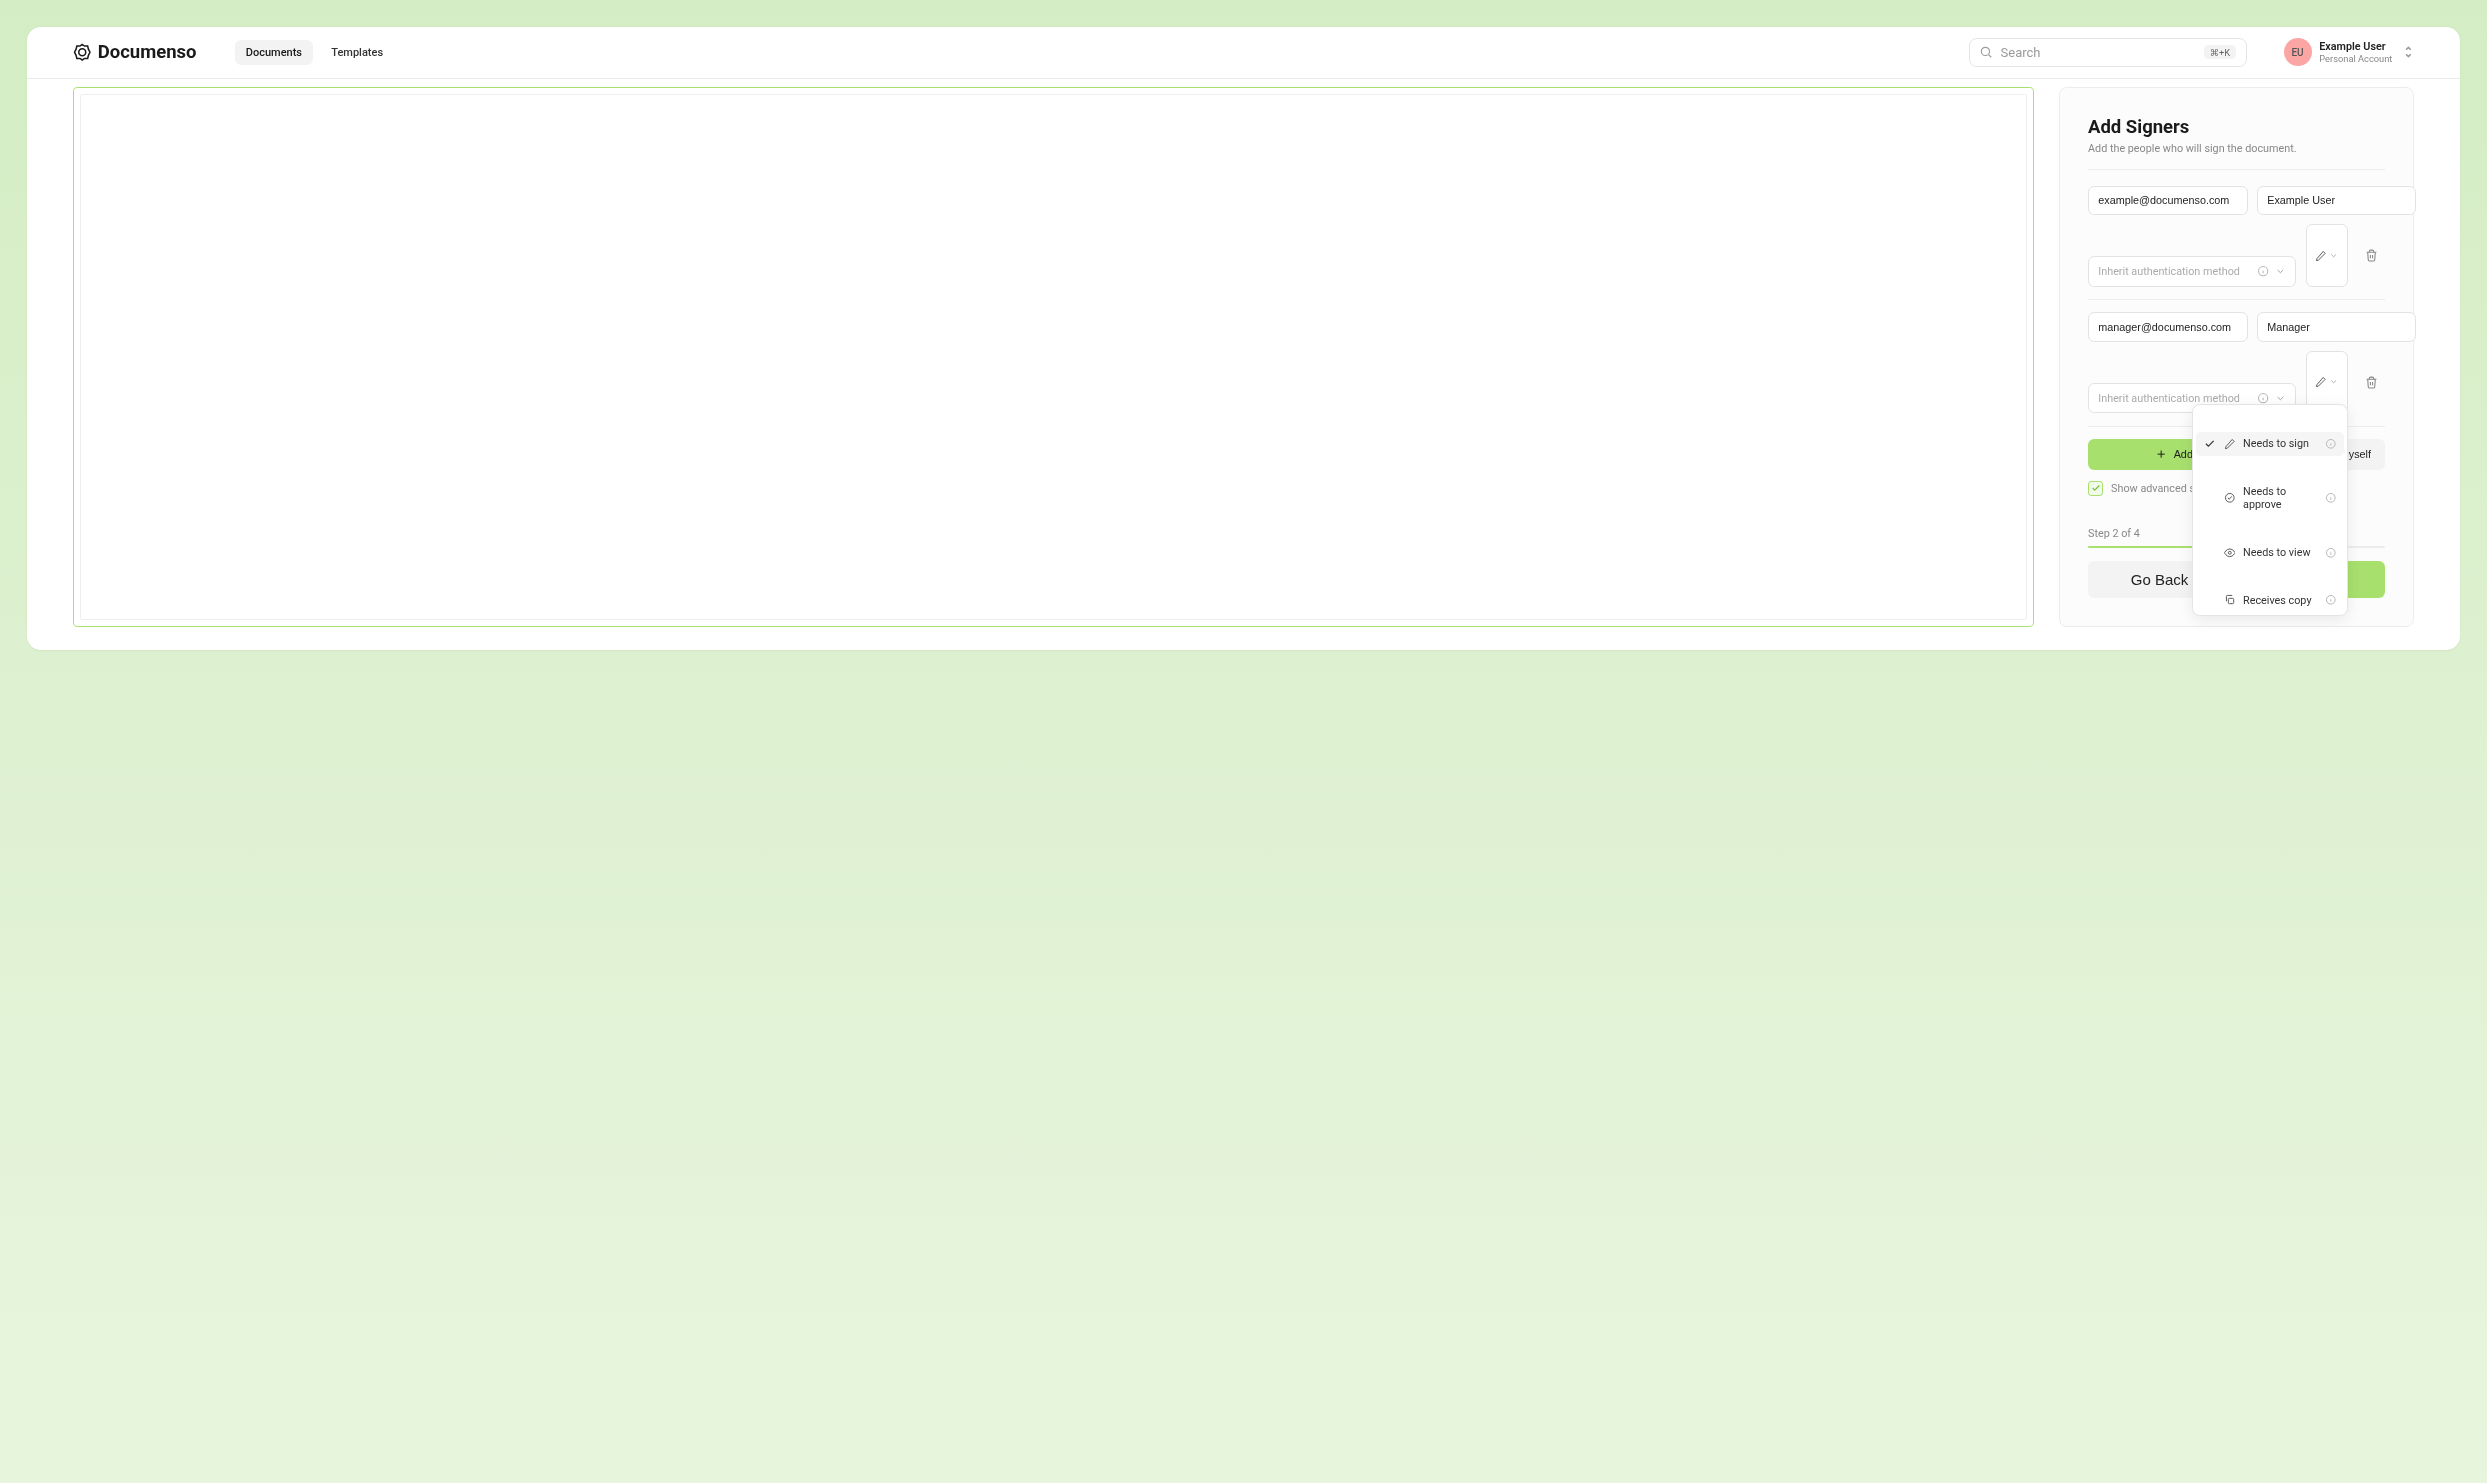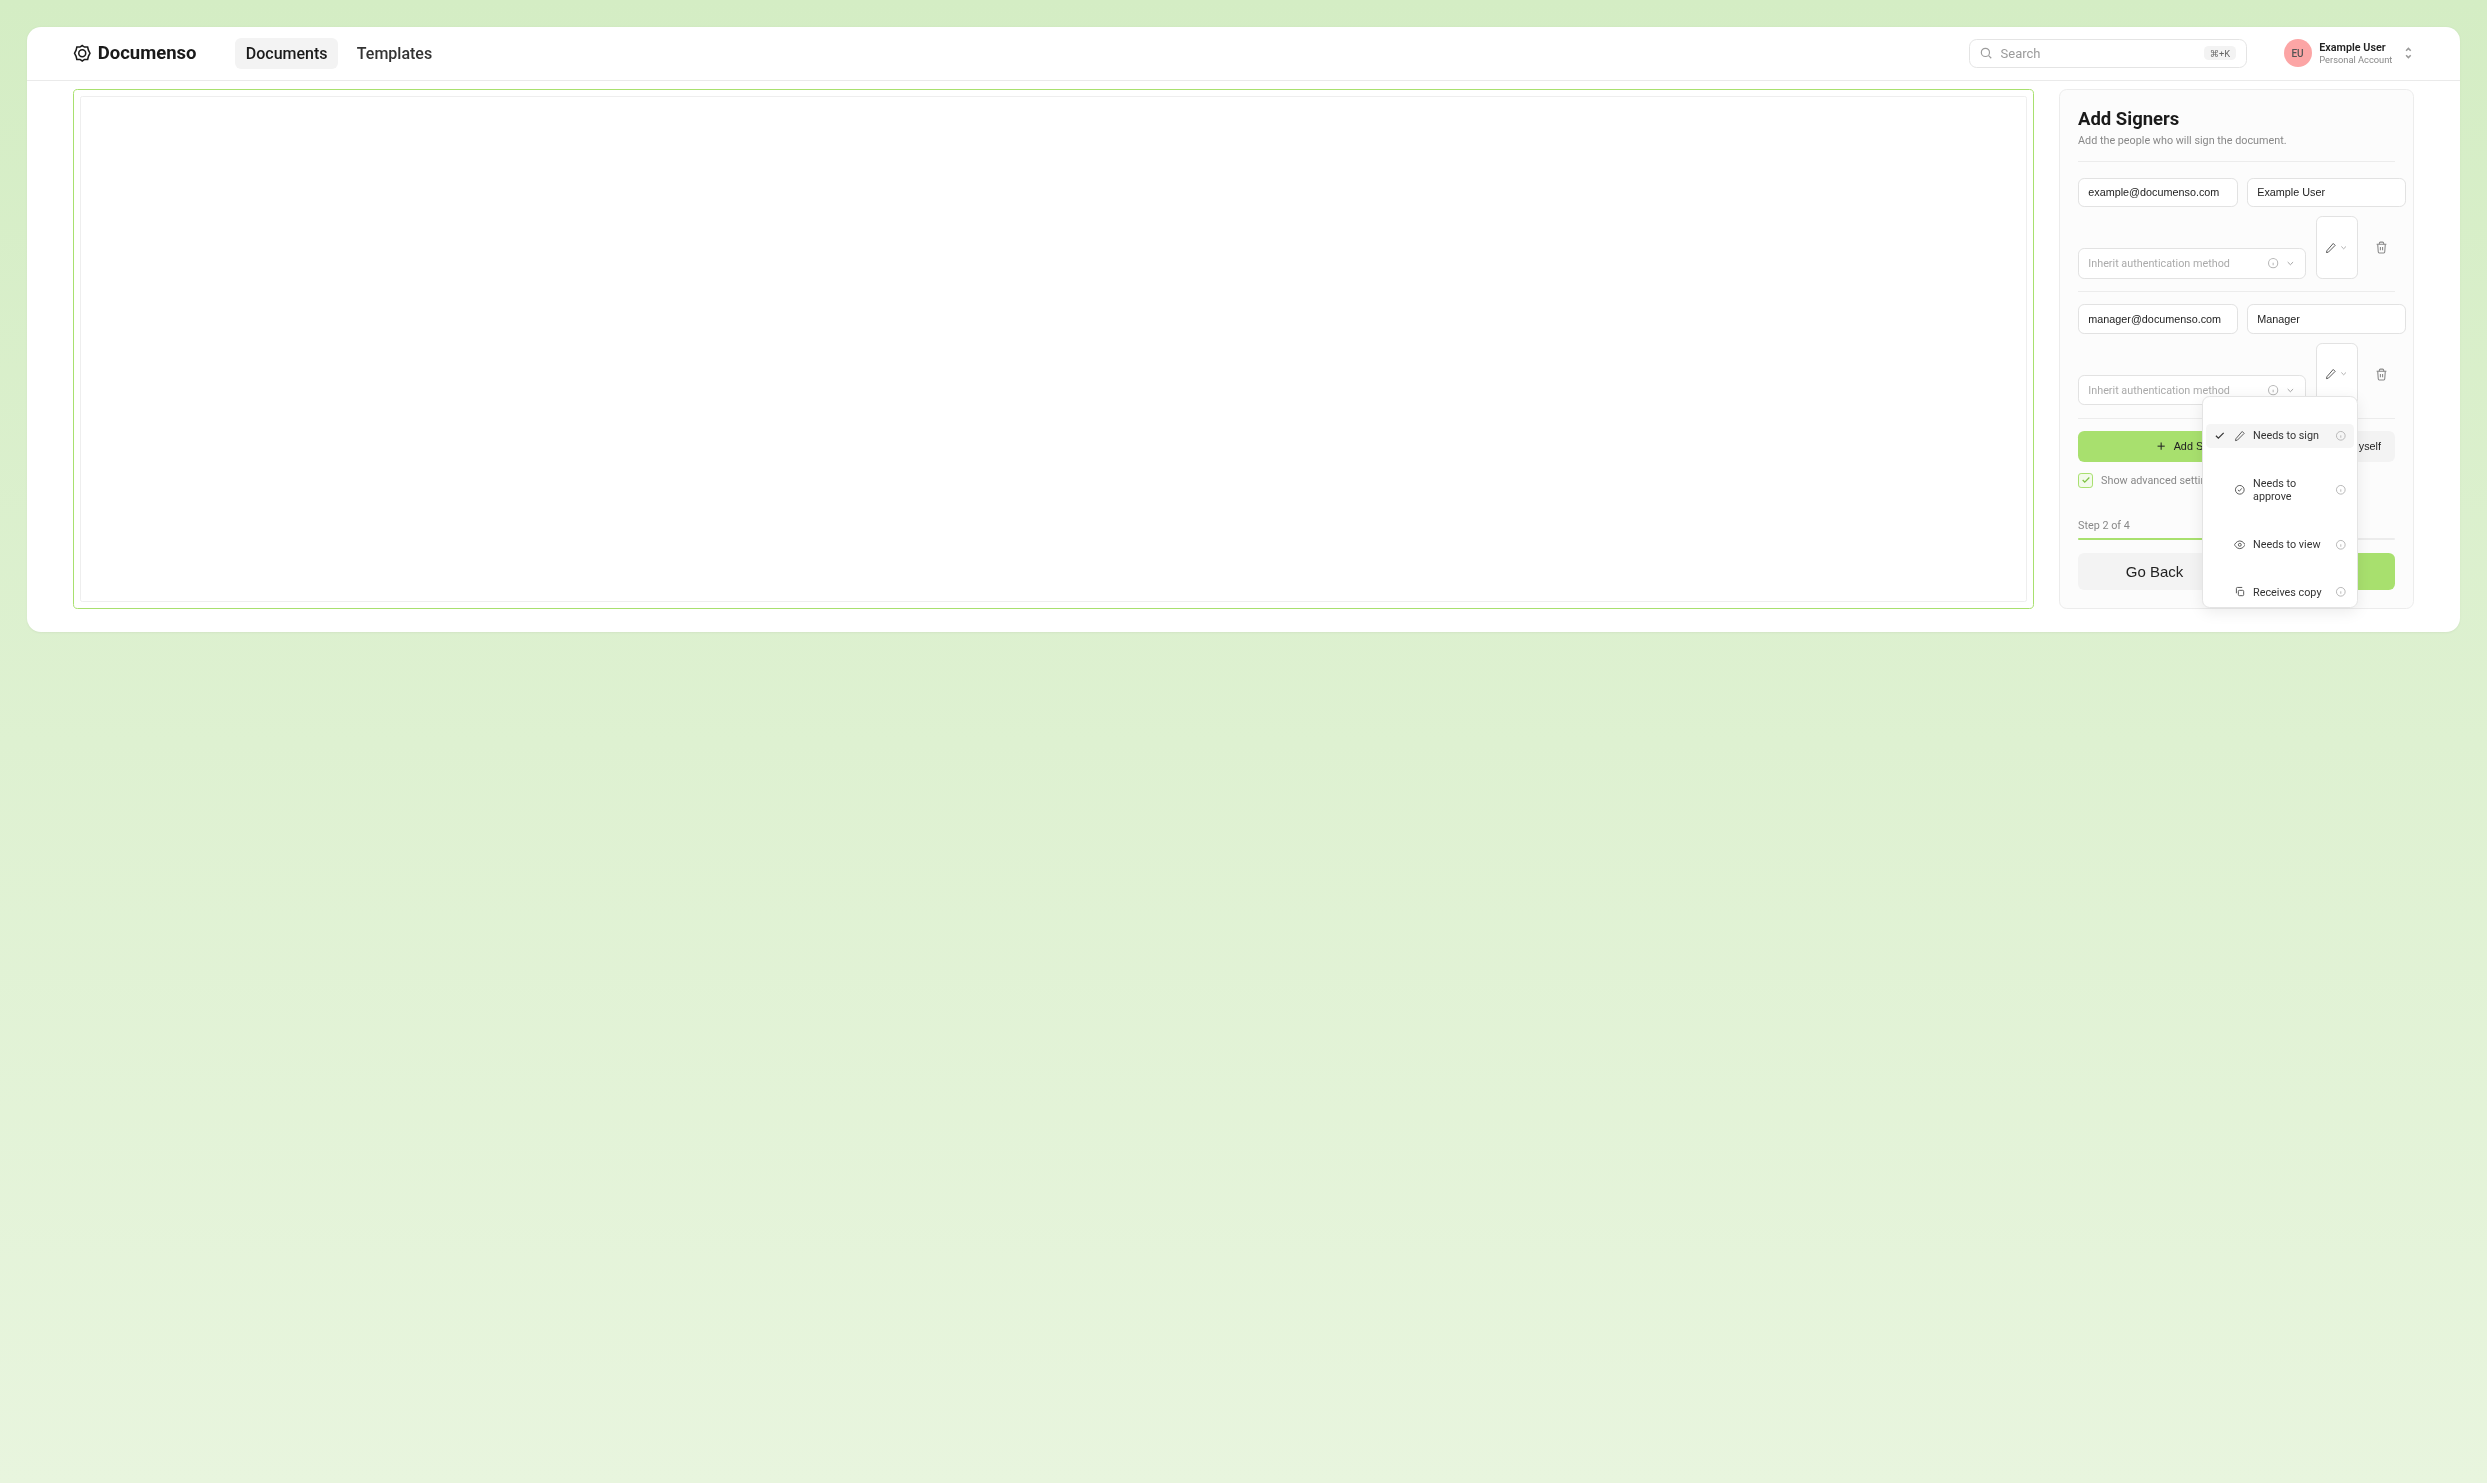--- a/index.html
+++ b/index.html
@@ -39,21 +39,21 @@
 }
 .nav-links {
   display: flex;
   gap: 7.7px;
   margin-left: 20px;
 }
 .nav-link {
   padding: 6.2px 10.8px;
   border-radius: 6.2px;
   color: #333;
-  font-size: 16px;
+  font-size: 11px;
   font-weight: 500;
   cursor: pointer;
 }
 .nav-link.active {
   background: #f3f3f3;
   color: #1a1a1a;
 }
 .search-bar {
   flex: 1;
   max-width: 278px;
@@ -126,21 +126,21 @@
   min-height: 478px;
   border: 0.8px solid #eee;
   border-radius: 2.3px;
 }
 
 .side-panel {
   width: 355px;
   border: 0.8px solid #ececec;
   border-radius: 7.7px;
   background: #fcfcfc;
-  padding: 18px;
+  padding: 28px;
   display: flex;
   flex-direction: column;
 }
 .panel-title {
   font-size: 18.5px;
   font-weight: 700;
   color: #1a1a1a;
   margin-bottom: 4.6px;
 }
 .panel-sub {

